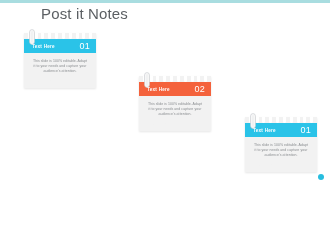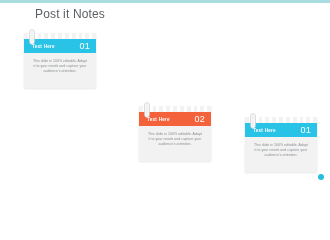--- a/index.html
+++ b/index.html
@@ -30,23 +30,23 @@
     position: absolute;
     left: 0; top: 0;
     width: 330px;
     height: 3px;
     background: #a9dde0;
   }
 
   
   #page-title {
     position: absolute;
-    left: 5px;
+    left: 11px;
     top: 8px;
-    font-size: 12px;
+    font-size: 15px;
     line-height: 12px;
     color: #5b5f63;
     letter-spacing: 0.15px;
     font-weight: 400;
     white-space: nowrap;
     padding-left: 30px;
   }
 
   
   .note-card {
@@ -145,21 +145,21 @@
     left: 5px;
     top: -4px;
     width: 6px;
     height: 16px;
     z-index: 4;
   }
   .note-clip svg { display: block; }
 
   
   #note-card-1 { left: 24px;  top: 33px;  }
-  #note-card-2 { left: 139px; top: 76px; margin-top: 30px;  }
+  #note-card-2 { left: 139px; top: 76px;  }
   #note-card-3 { left: 245px; top: 117px; }
 
   
   #page-dot {
     position: absolute;
     right: 6px;
     bottom: 6px;
     width: 6px;
     height: 6px;
     border-radius: 50%;

